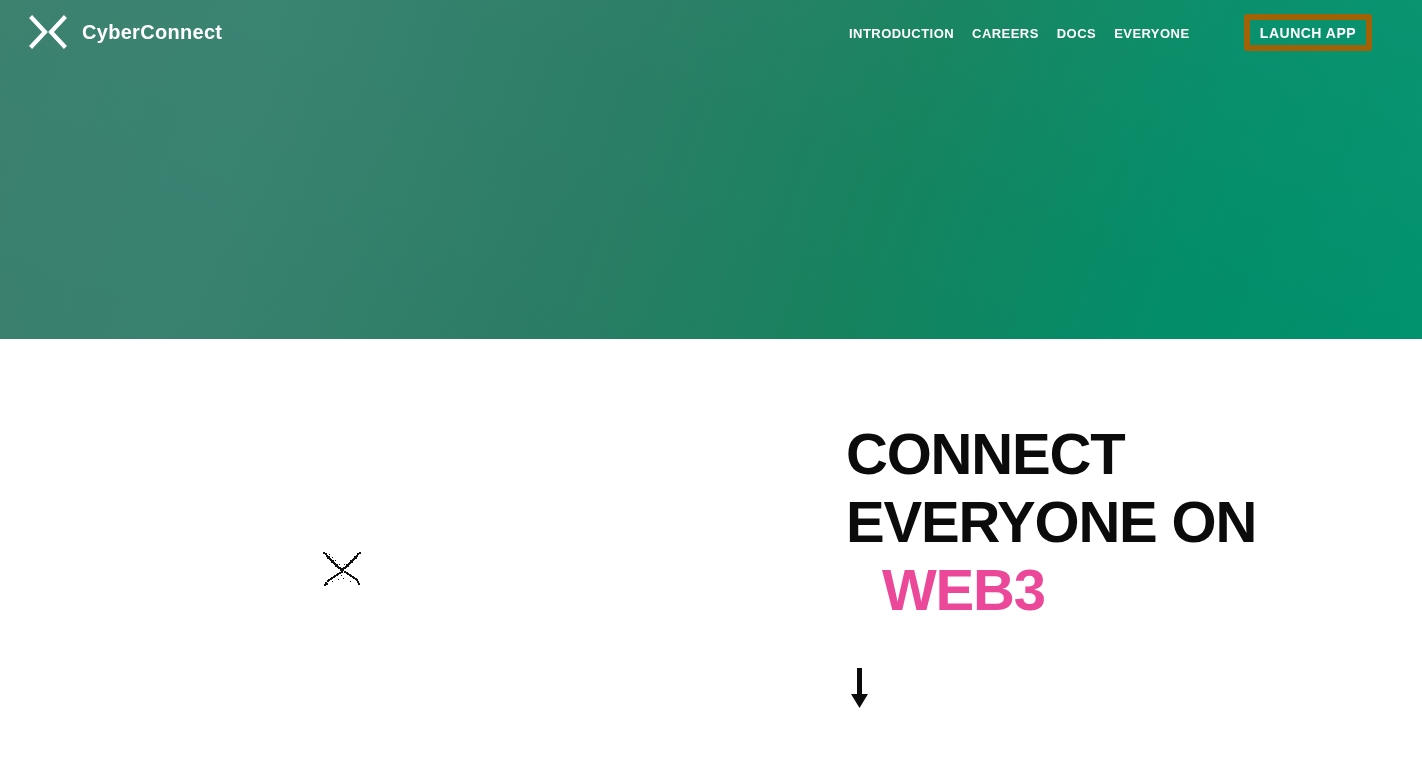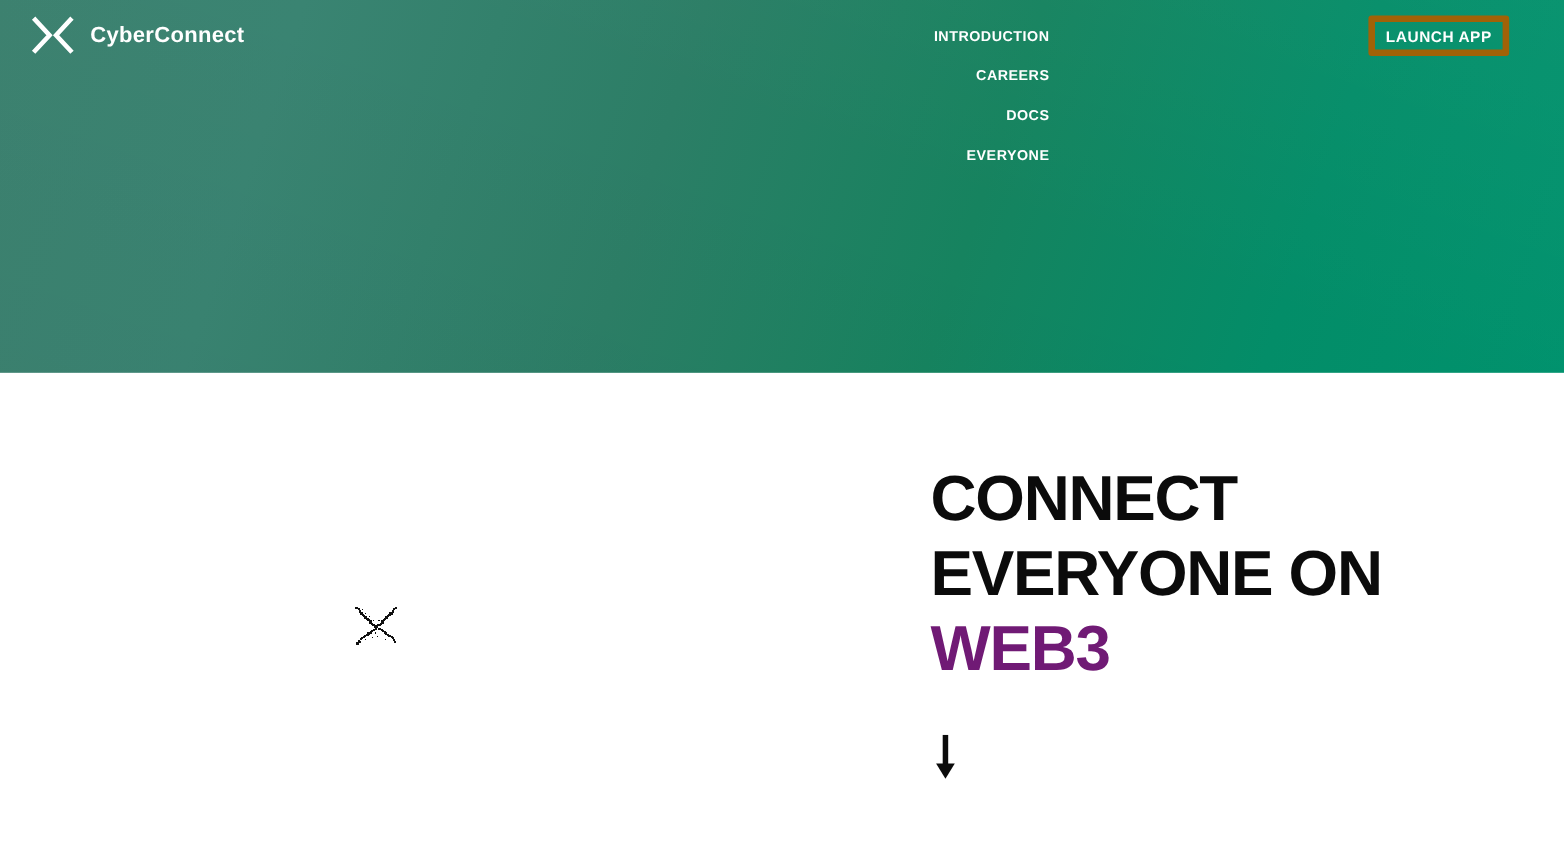--- a/index.html
+++ b/index.html
@@ -72,24 +72,23 @@
     letter-spacing: 0.3px;
     line-height: 1;
     white-space: nowrap;
   }
 
   .nav-links {
     position: absolute;
     left: 849px;
     top: 24px;
     display: flex;
-    align-items: flex-end;
+    align-items: flex-start;
     gap: 18px;
     list-style: none;
-    flex-direction: column;
   }
 
   .nav-link {
     color: #ffffff;
     font-size: 13px;
     font-weight: 600;
     letter-spacing: 0.45px;
     text-decoration: none;
     white-space: nowrap;
     line-height: 16px;
@@ -146,21 +145,22 @@
   .headline {
     font-size: 58px;
     font-weight: 700;
     line-height: 68px;
     letter-spacing: -1.2px;
     color: #0b0b0b;
     white-space: nowrap;
   }
 
   .headline-accent {
-    color: #701a75;
+    color: #ec4899;
+    margin-left: 36px;
   }
 
   .scroll-arrow {
     position: absolute;
     left: 847px;
     top: 668px;
     width: 26px;
     height: 44px;
     cursor: pointer;
   }

